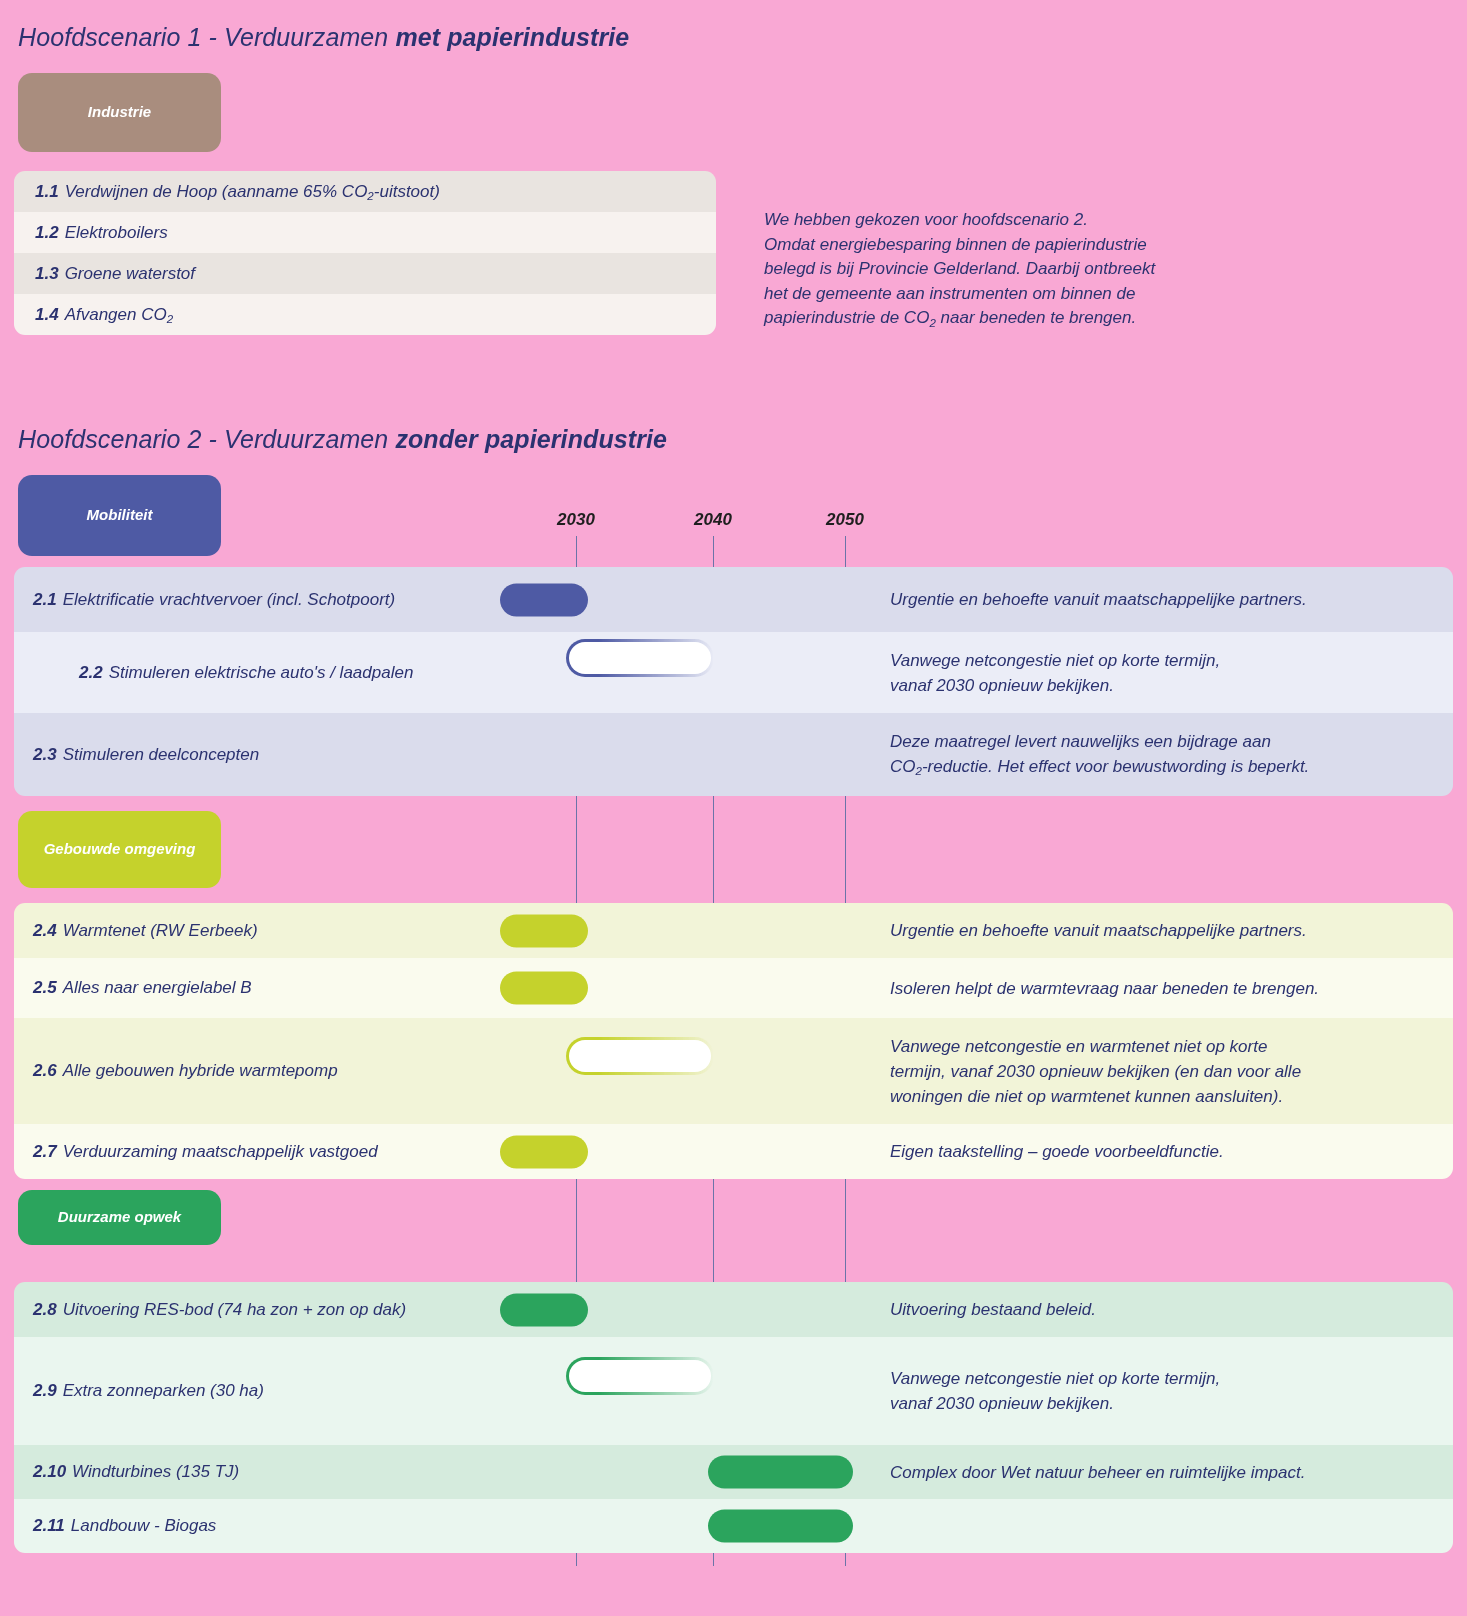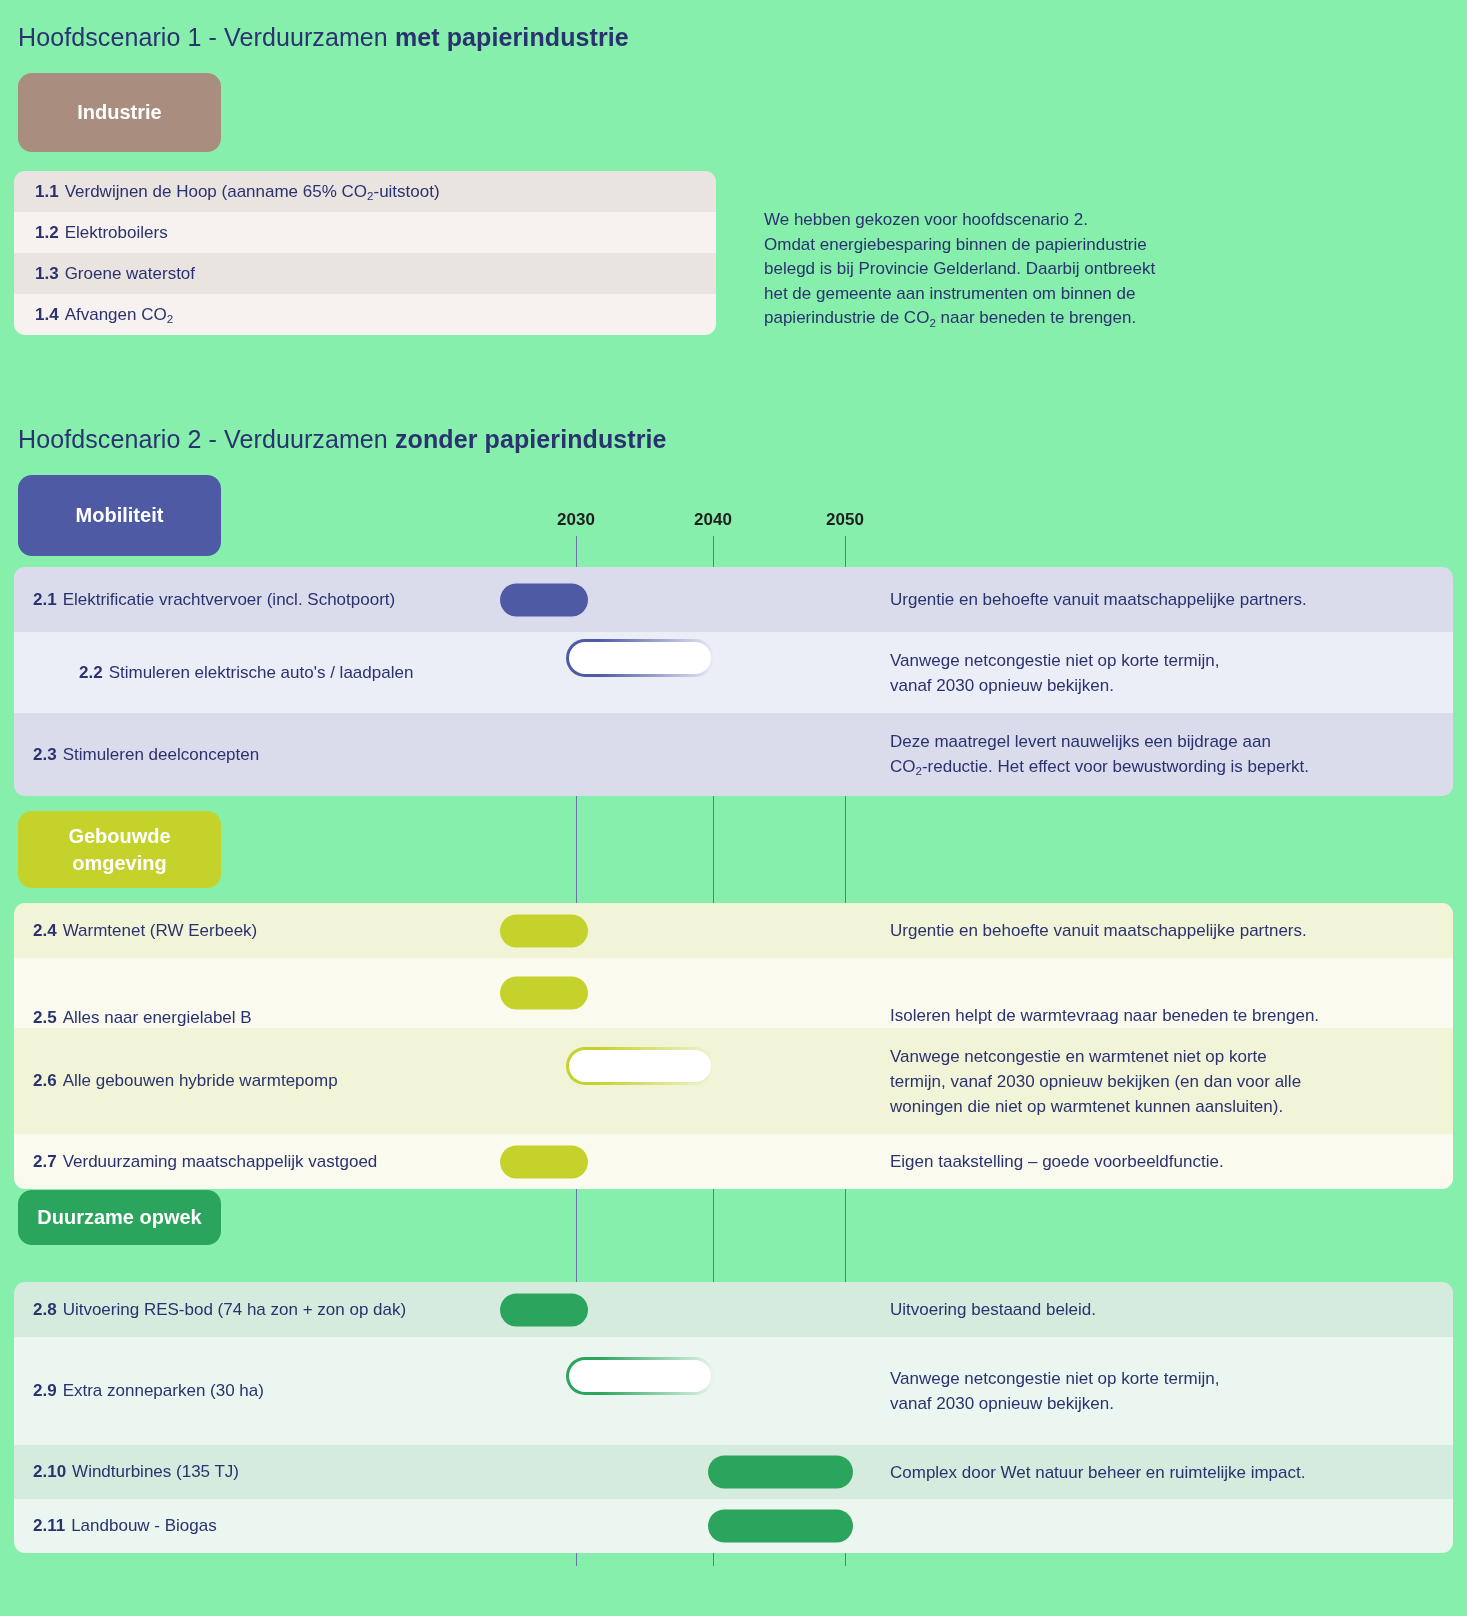--- a/index.html
+++ b/index.html
@@ -7,21 +7,22 @@
   body{
     font-family:"Liberation Sans", sans-serif;
     color:#2b3270;
     -webkit-font-smoothing:antialiased;
   }
   #page{
     position:relative;
     width:1467px;
     height:1616px;
     overflow:hidden;
-    background:#86efac;
+    background:#f9a8d4;
+    font-style:italic;
   }
 
   
   .scenario-title{
     position:absolute;
     left:18px;
     font-size:25px;
     letter-spacing:.1px;
     color:#2b3270;
     white-space:nowrap;
@@ -31,21 +32,21 @@
   #title2{top:425px;}
 
   
   .chip{
     position:absolute;
     left:18px;
     width:203px;
     border-radius:14px;
     color:#ffffff;
     font-weight:bold;
-    font-size:20px;
+    font-size:15px;
     display:flex;
     align-items:center;
     justify-content:center;
     text-align:center;
     line-height:1.35;
     box-sizing:border-box;
     padding:0 8px;
   }
   #chip-industrie{top:73px;height:79px;background:#a98d7e;}
   #chip-mobiliteit{top:475px;height:81px;background:#4e5aa4;}
@@ -278,21 +279,21 @@
       </div>
     </div>
   <div class="section geb" id="sec-geb">
       <div class="row odd" style="height: 55px;">
         <div class="label"><span class="num">2.4</span><span>Warmtenet (RW Eerbeek)</span></div>
         <div class="pill solid-lime" style="left: 486px; width: 88px;"></div>
         <div class="desc">
           <div>Urgentie en behoefte vanuit maatschappelijke partners.</div>
         </div>
       </div>
-      <div class="row even" style="height: 70px; align-items: flex-end;">
+      <div class="row even" style="height: 60px;">
         <div class="label"><span class="num">2.5</span><span>Alles naar energielabel B</span></div>
         <div class="pill solid-lime" style="left: 486px; width: 88px;"></div>
         <div class="desc">
           <div>Isoleren helpt de warmtevraag naar beneden te brengen.</div>
         </div>
       </div>
       <div class="row odd" style="height: 106px;">
         <div class="label"><span class="num">2.6</span><span>Alle gebouwen hybride warmtepomp</span></div>
         <div class="pill hollow lime" style="left: 552px; width: 148px; top: 19px; transform: none; height: 38px; border-radius: 19px;">
           <span class="fade"></span>

